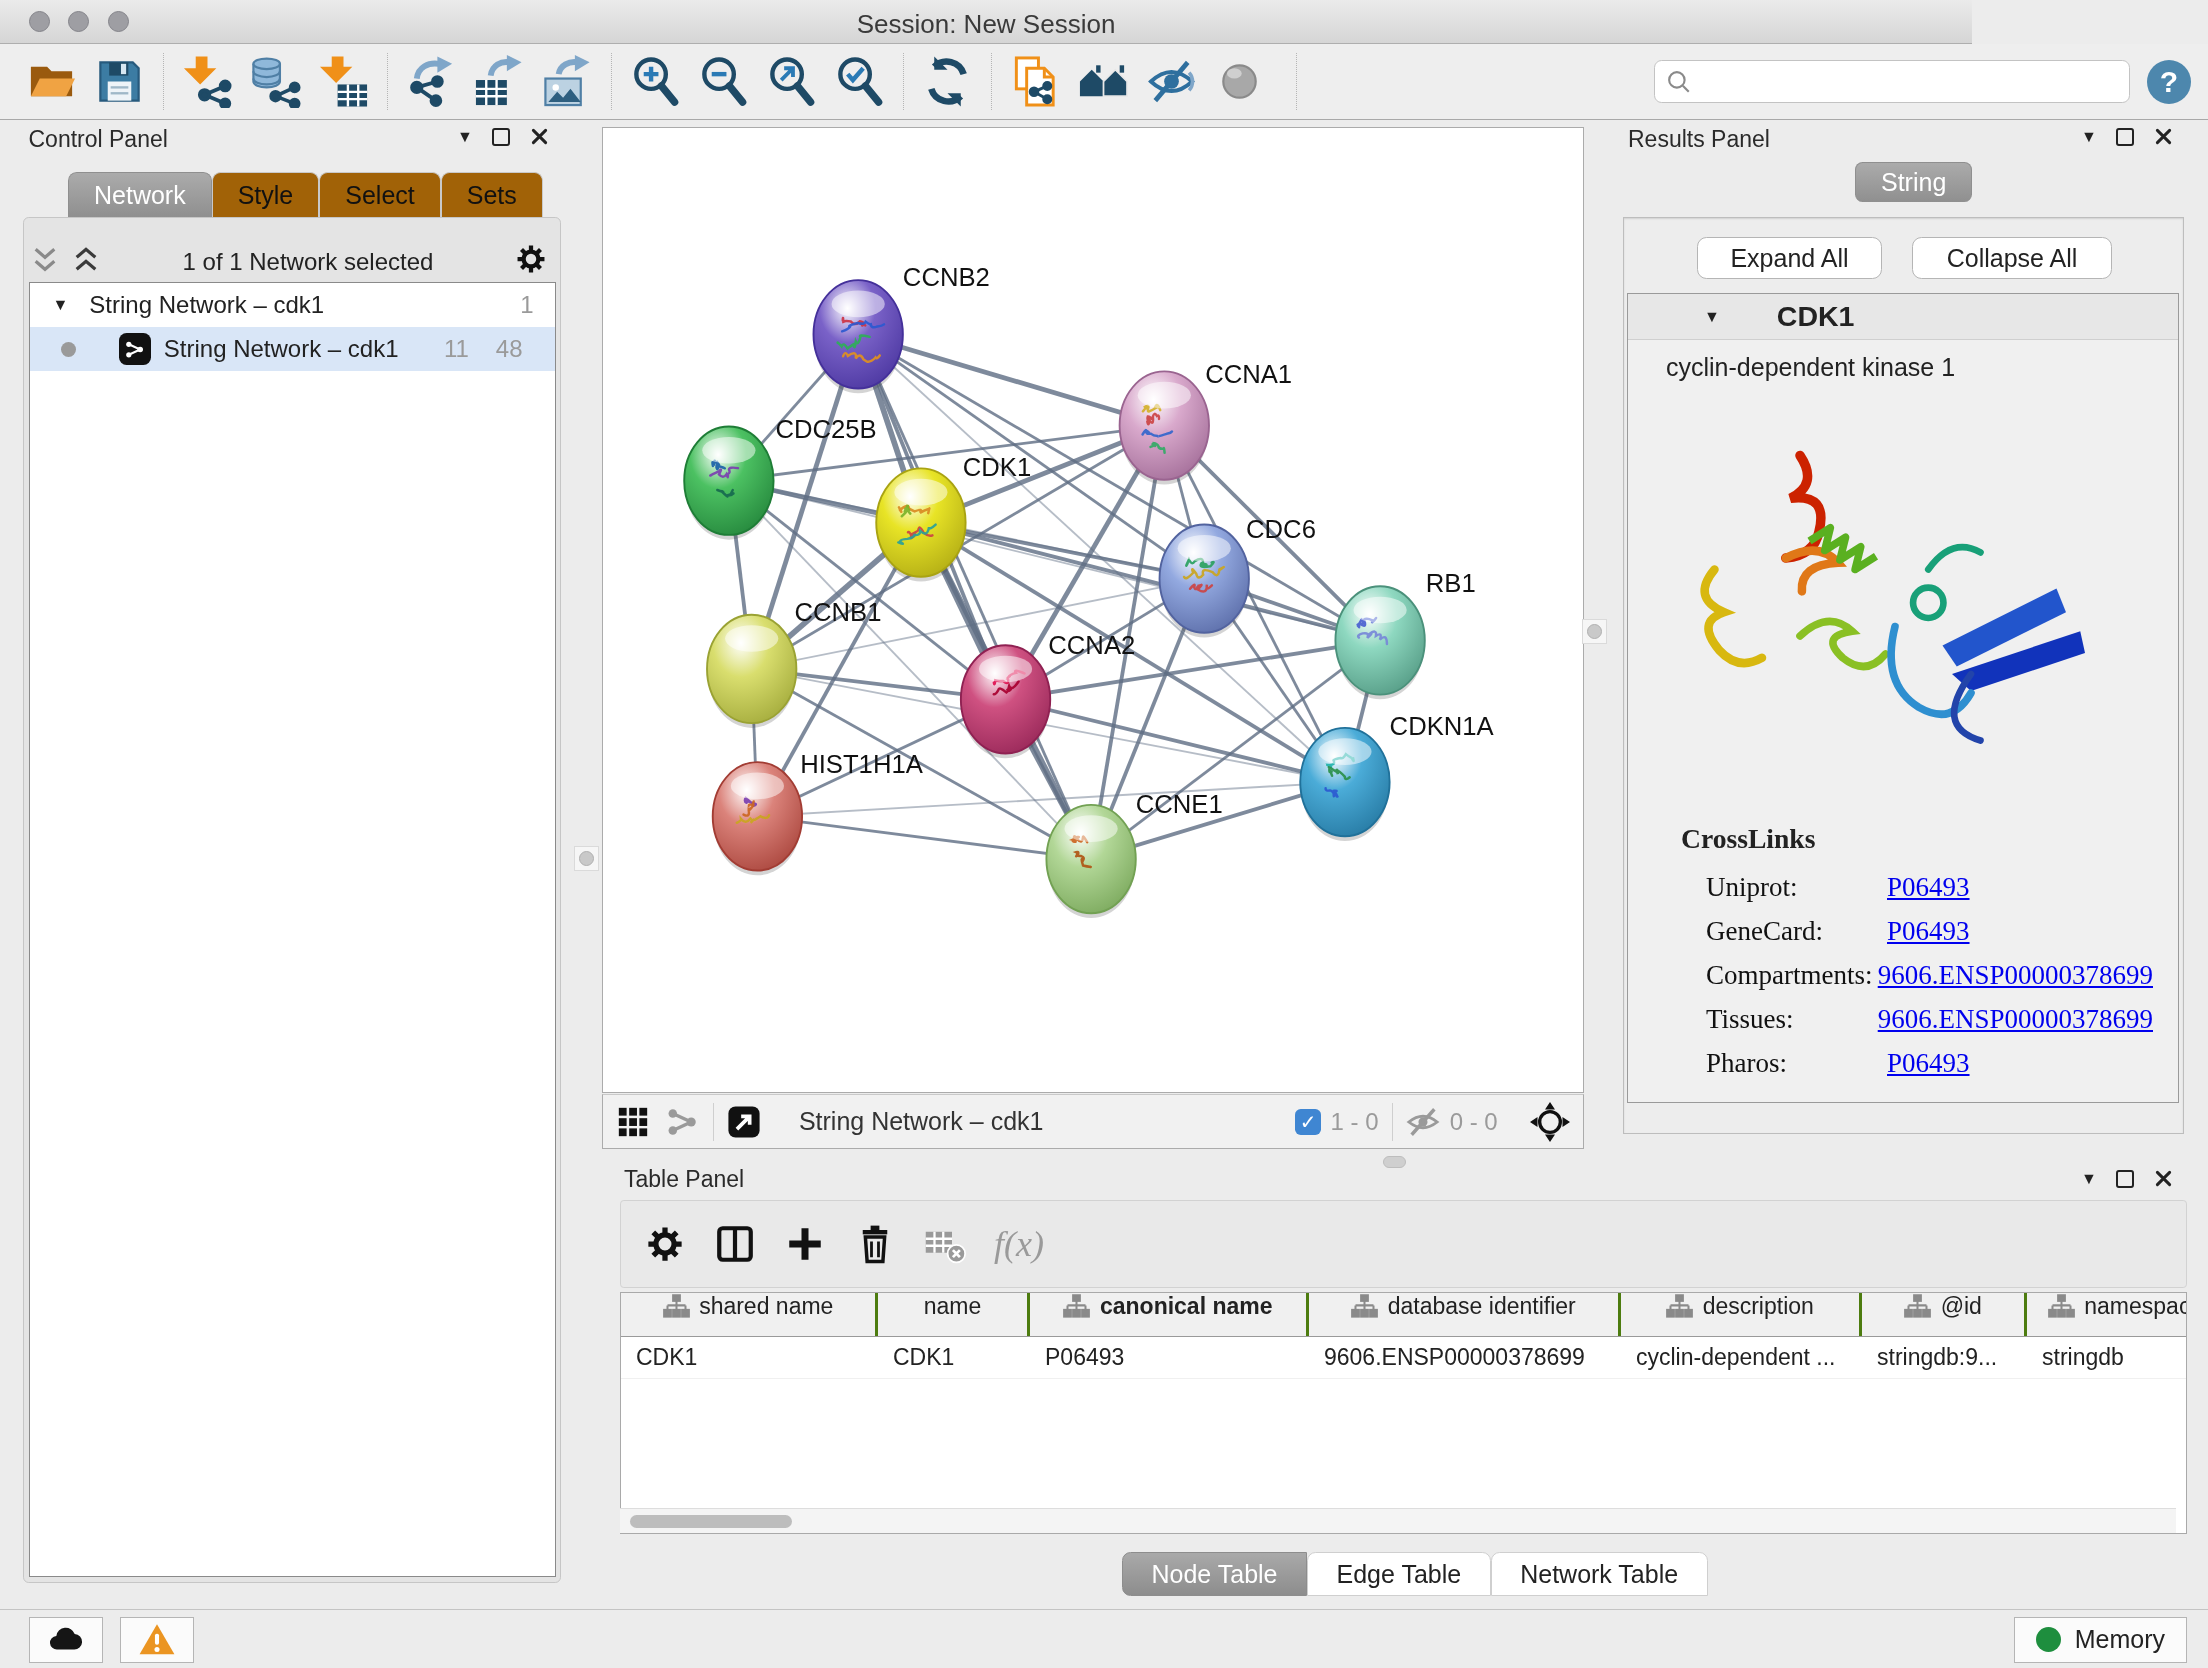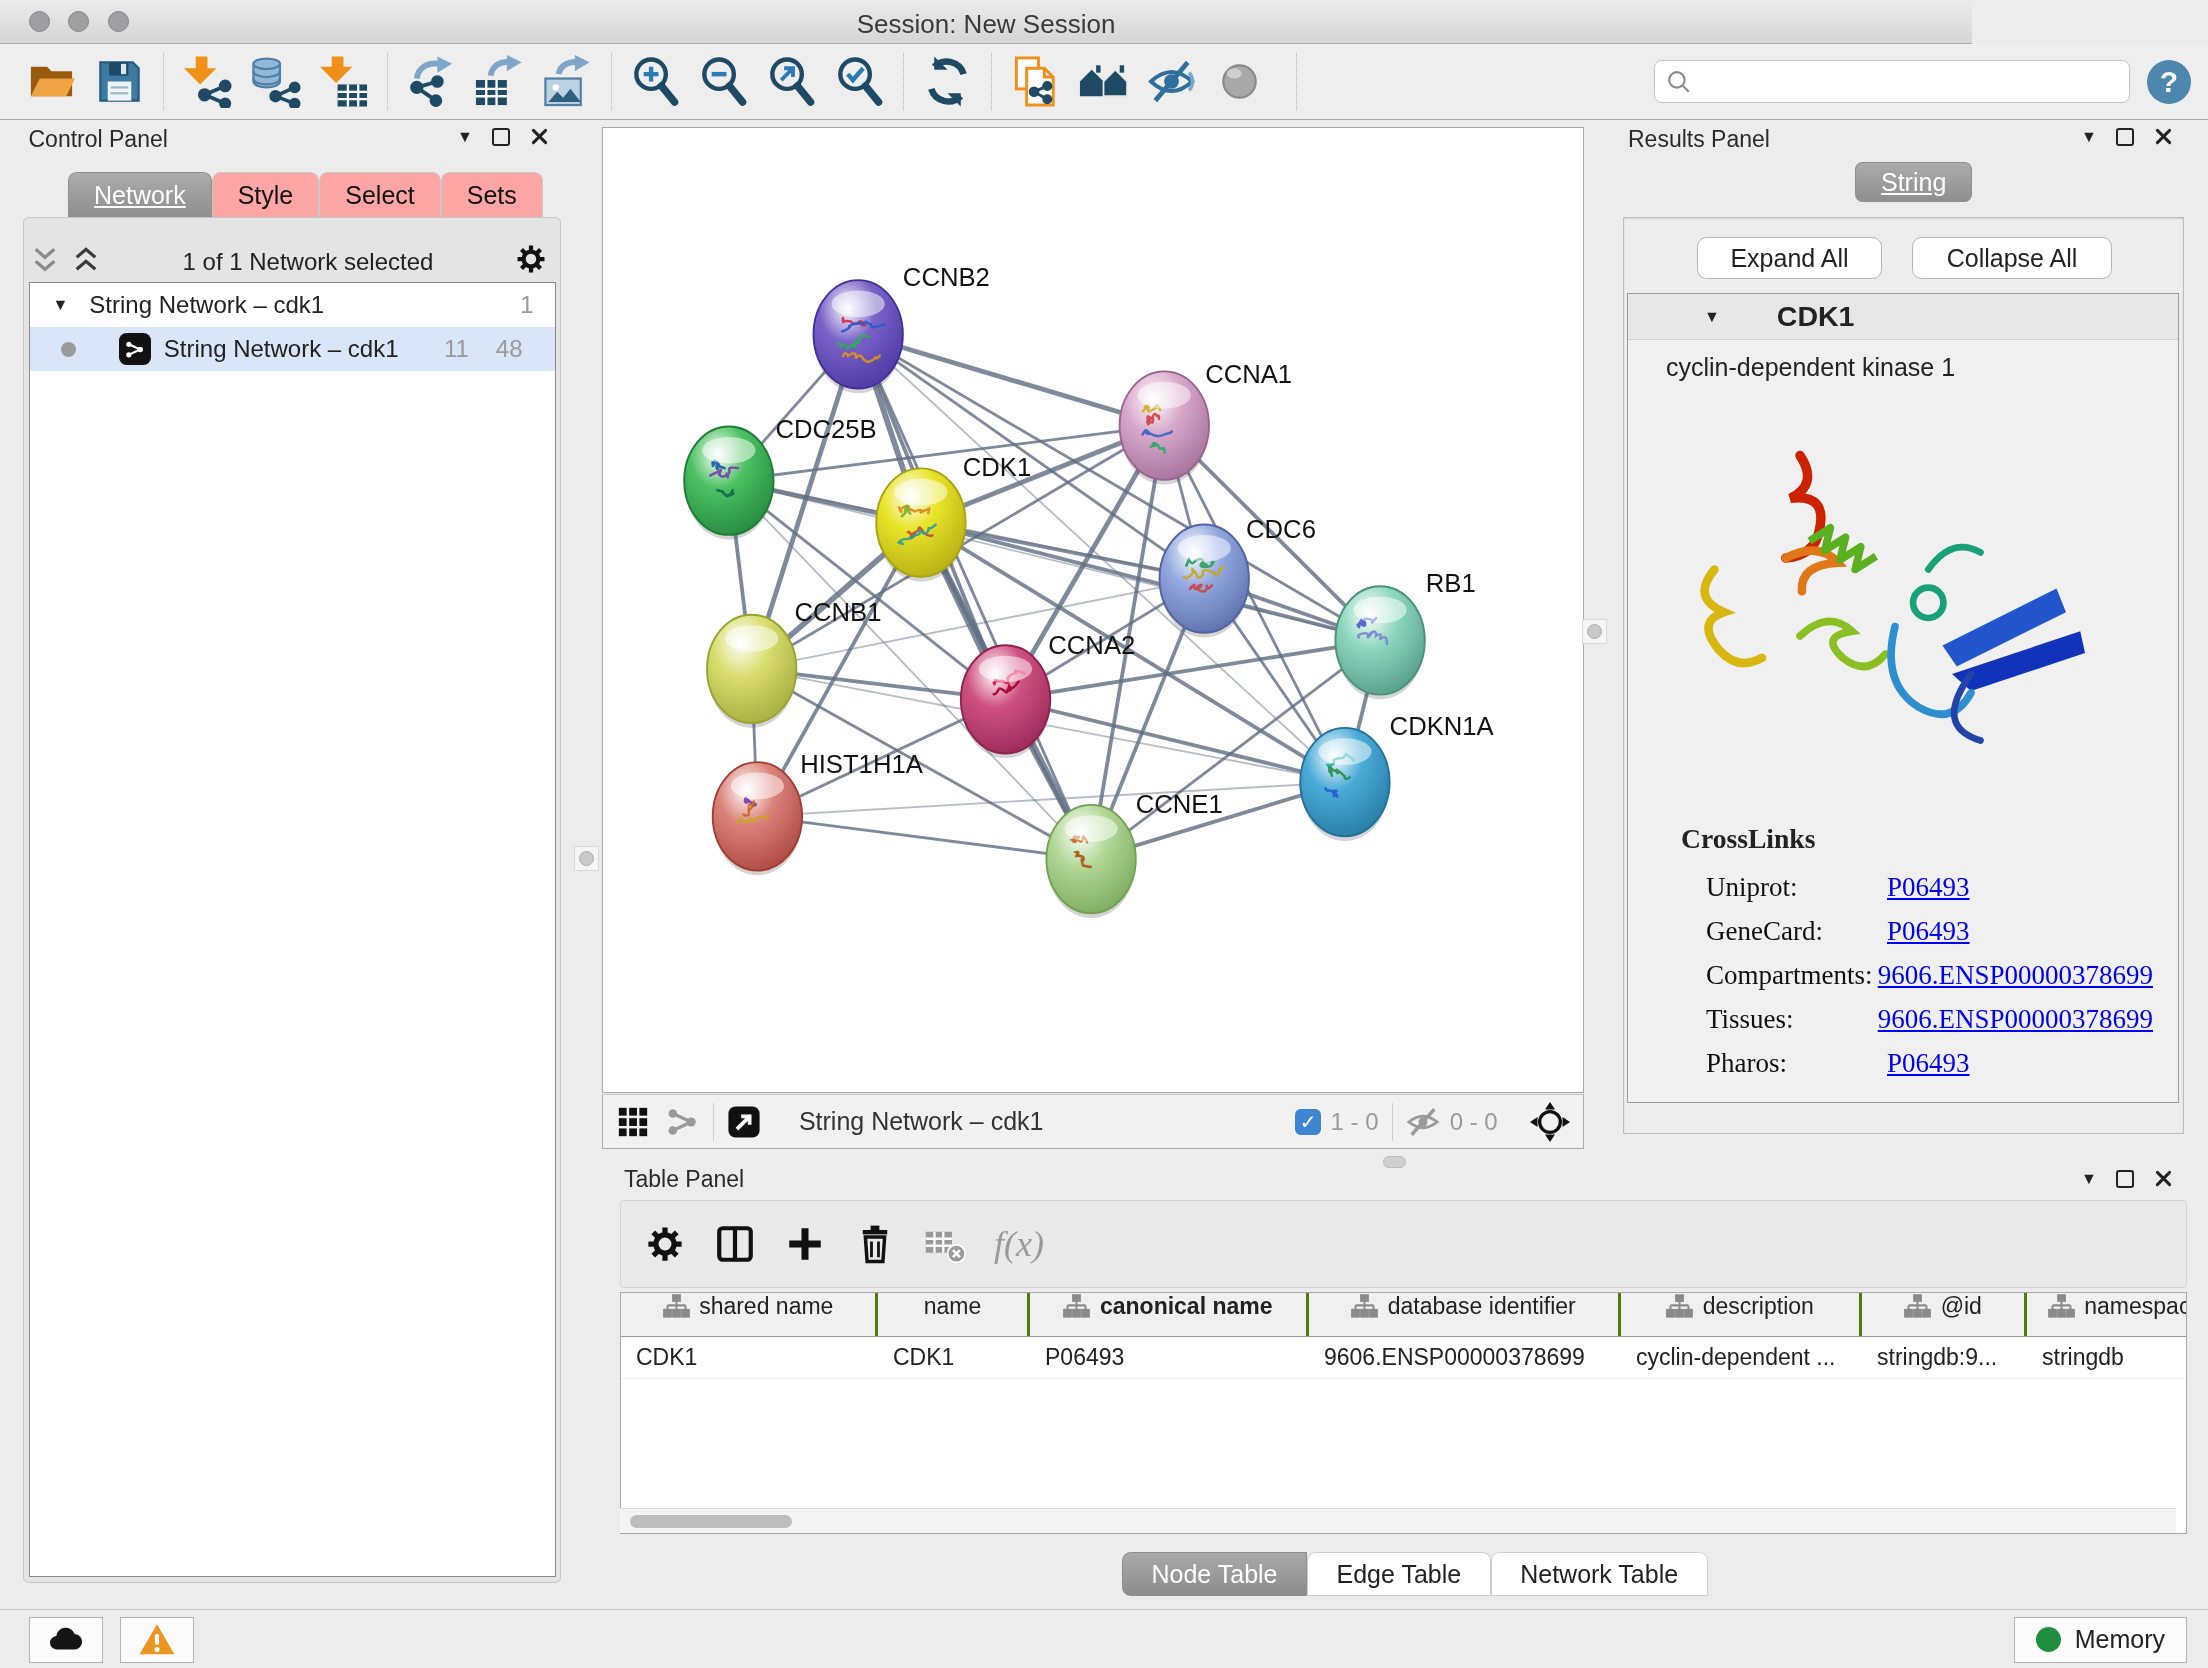--- a/index.html
+++ b/index.html
@@ -26,23 +26,23 @@
   #helpbtn{width:44px;height:44px;border-radius:50%;background:#4d87ad;color:#fff;
     font-size:30px;font-weight:bold;display:flex;align-items:center;justify-content:center;margin-left:17px;}
   
   .phead{font-size:23px;color:#2a2a2a;}
   .picons{display:flex;align-items:center;gap:19px;}
   .tri{font-size:16px;color:#222;}
   .floatico{width:18px;height:18px;border:2.3px solid #222;border-radius:2.9px;}
   .xico{width:21px;height:21px;color:#222;}
   
   .tab{height:45px;display:flex;align-items:center;justify-content:center;
-    font-size:25px;background:#fca5a5;border:1px solid #c9c9c9;border-bottom:none;
+    font-size:25px;background:#a16207;border:1px solid #c9c9c9;border-bottom:none;
     border-radius:8.6px 8.6px 0 0;padding:0 25px;color:#111;}
-  .tab.sel{background:linear-gradient(#ababab,#8f8f8f);color:#fff;border-color:#8f8f8f;text-decoration:underline;}
+  .tab.sel{background:linear-gradient(#ababab,#8f8f8f);color:#fff;border-color:#8f8f8f;}
   .btab{height:44px;display:flex;align-items:center;justify-content:center;font-size:25px;
     background:#fff;border:1px solid #cfcfcf;padding:0 28.5px;border-radius:8.6px 8.6px 0 0;}
   .btab.sel{background:linear-gradient(#a9a9a9,#8d8d8d);color:#fff;border-color:#8d8d8d;border-radius:8.6px 0 0 8.6px;}
   
   #cp-group{left:23px;top:217px;width:538px;height:1366px;background:#e4e4e4;
     border:1px solid #c6c6c6;border-radius:5.7px;}
   #cp-subhead{left:28.5px;top:228px;width:527px;height:48px;display:flex;align-items:flex-end;}
   #cp-tree{left:28.5px;top:282px;width:527px;height:1295px;background:#fff;border:1px solid #8a8a8a;}
   .treerow{height:44px;display:flex;align-items:center;font-size:24px;}
   .cnt{color:#9a9a9a;}

